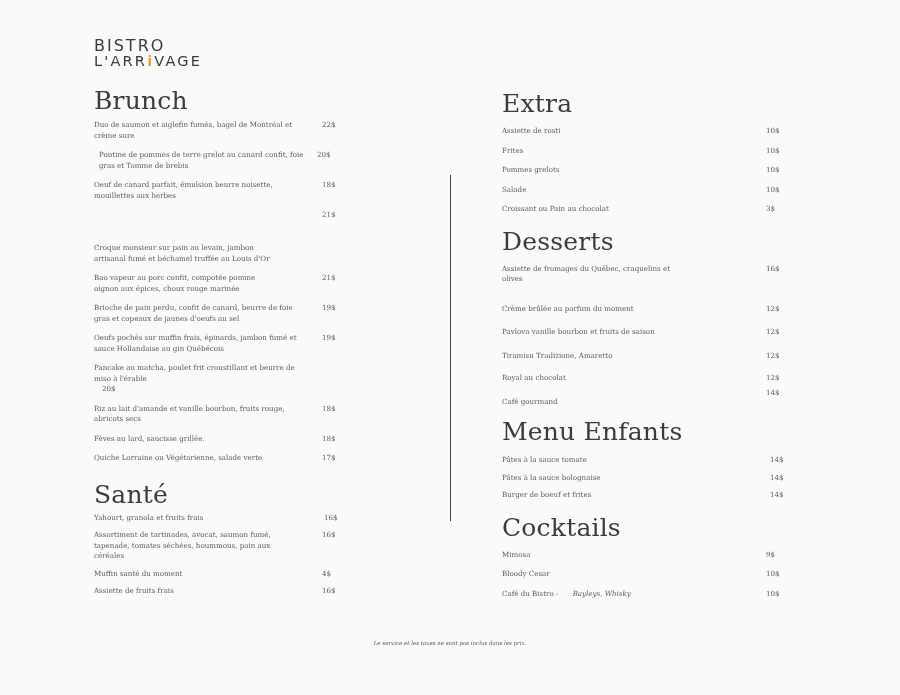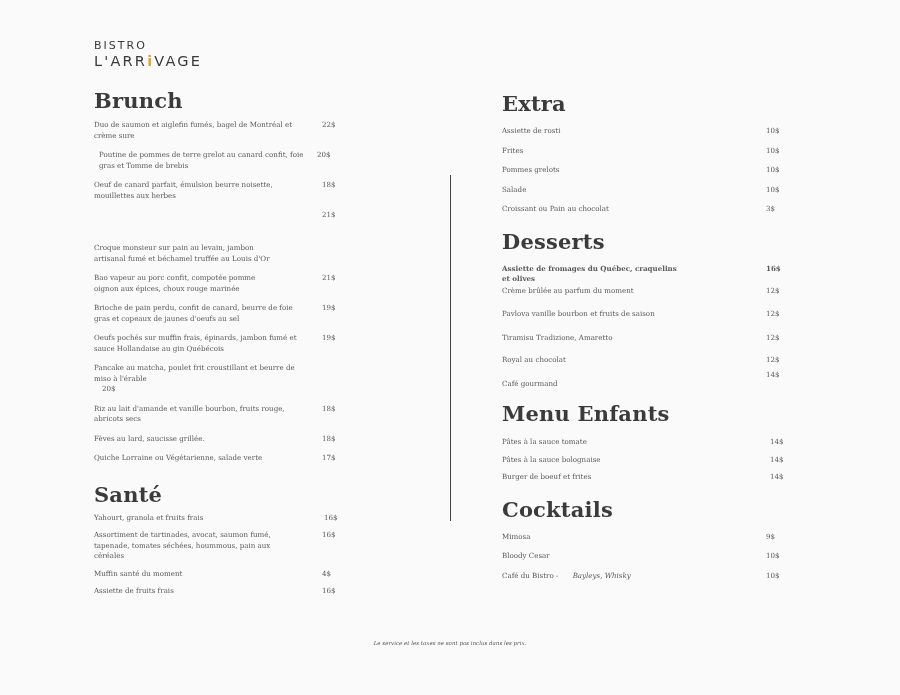--- a/index.html
+++ b/index.html
@@ -16,44 +16,44 @@
       color: #555;
     }
     .logo {
       position: absolute;
       left: 94px;
       top: 40px;
       font-family: "DejaVu Sans", sans-serif;
       color: #3a3a3a;
     }
     .logo-top {
-      font-size: 11px;
+      font-size: 16px;
       letter-spacing: 2px;
       line-height: 12px;
     }
     .logo-bottom {
       font-size: 14.5px;
       letter-spacing: 2.2px;
       line-height: 18px;
       position: relative;
     }
     .logo-bottom .accent {
       color: #e8a13a;
       font-weight: bold;
     }
     .col {
       position: absolute;
     }
     .col-left { left: 94px; top: 88px; width: 244px; }
     .col-right { left: 502px; top: 91px; width: 280px; }
     .section-title {
       font-family: "DejaVu Serif", serif;
-      font-size: 21px;
+      font-size: 25px;
       color: #3b3b3b;
-      font-weight: bold;
+      font-weight: normal;
       margin: 0;
       line-height: 26px;
       letter-spacing: 0.2px;
     }
     .item {
       display: flex;
       justify-content: space-between;
       align-items: flex-start;
       font-size: 7.1px;
       line-height: 10.5px;
@@ -187,21 +187,21 @@
       <span class="price">10$</span>
     </div>
     <div class="item">
       <span class="name">Croissant ou Pain au chocolat</span>
       <span class="price">3$</span>
     </div>
   </div>
 
   <h2 class="section-title" style="margin-top:14px;">Desserts</h2>
   <div style="margin-top:9px;">
-    <div class="item" style="margin-bottom:1px;font-weight:bold;">
+    <div class="item" style="margin-bottom:19px;">
       <span class="name">Assiette de fromages du Québec, craquelins et olives</span>
       <span class="price">16$</span>
     </div>
     <div class="item" style="margin-bottom:13px;">
       <span class="name">Crème brûlée au parfum du moment</span>
       <span class="price">12$</span>
     </div>
     <div class="item" style="margin-bottom:13px;">
       <span class="name" style="max-width:220px;">Pavlova vanille bourbon et fruits de saison</span>
       <span class="price">12$</span>

